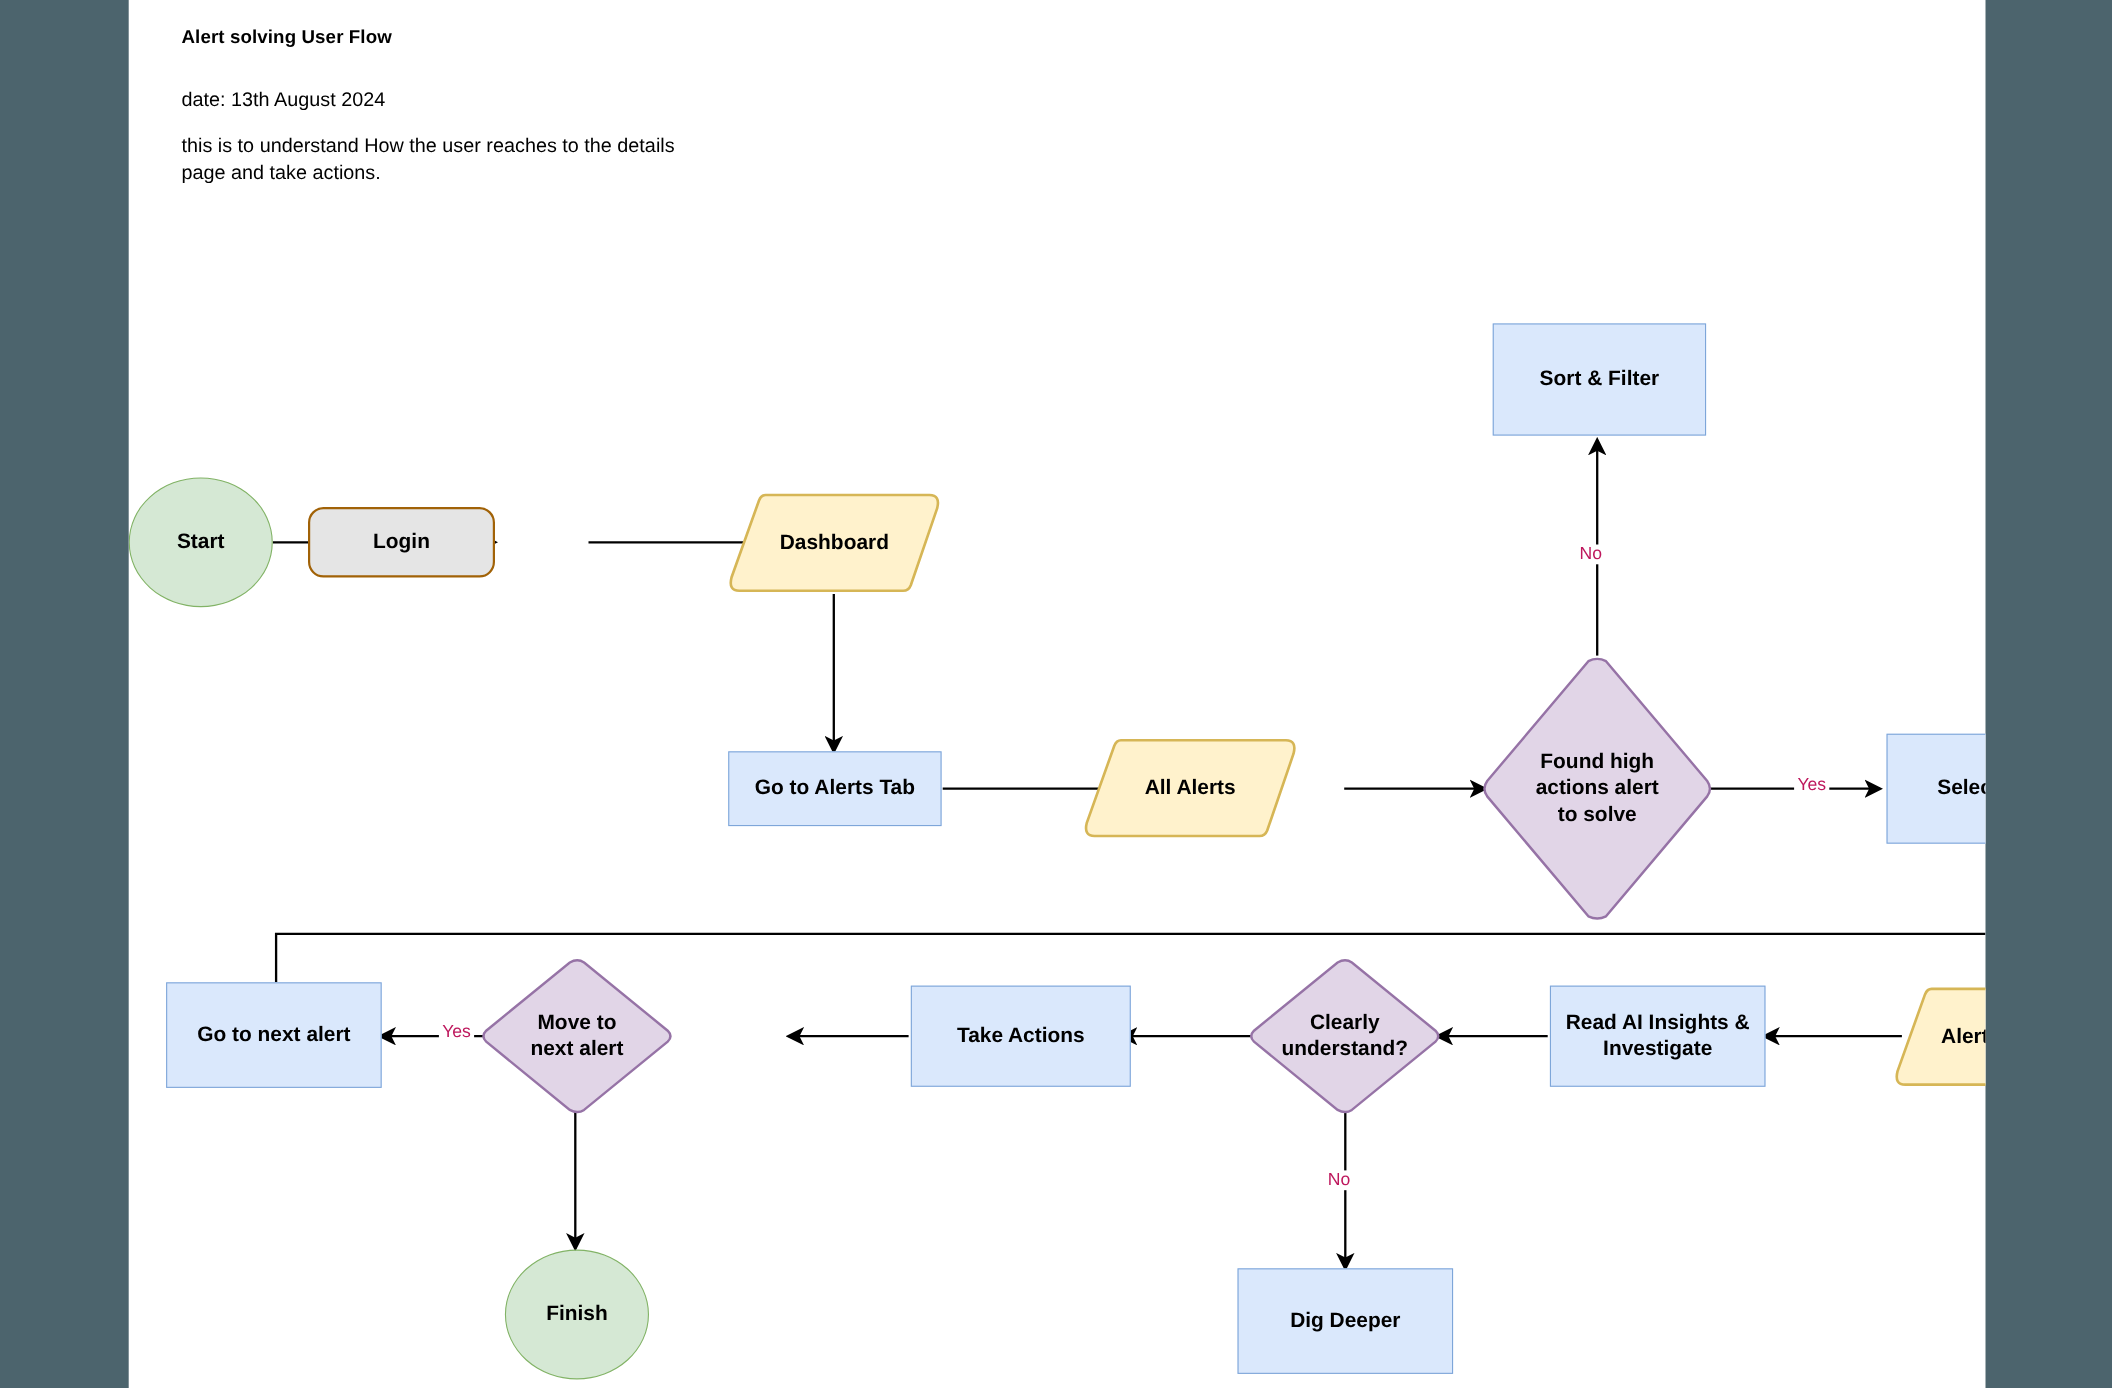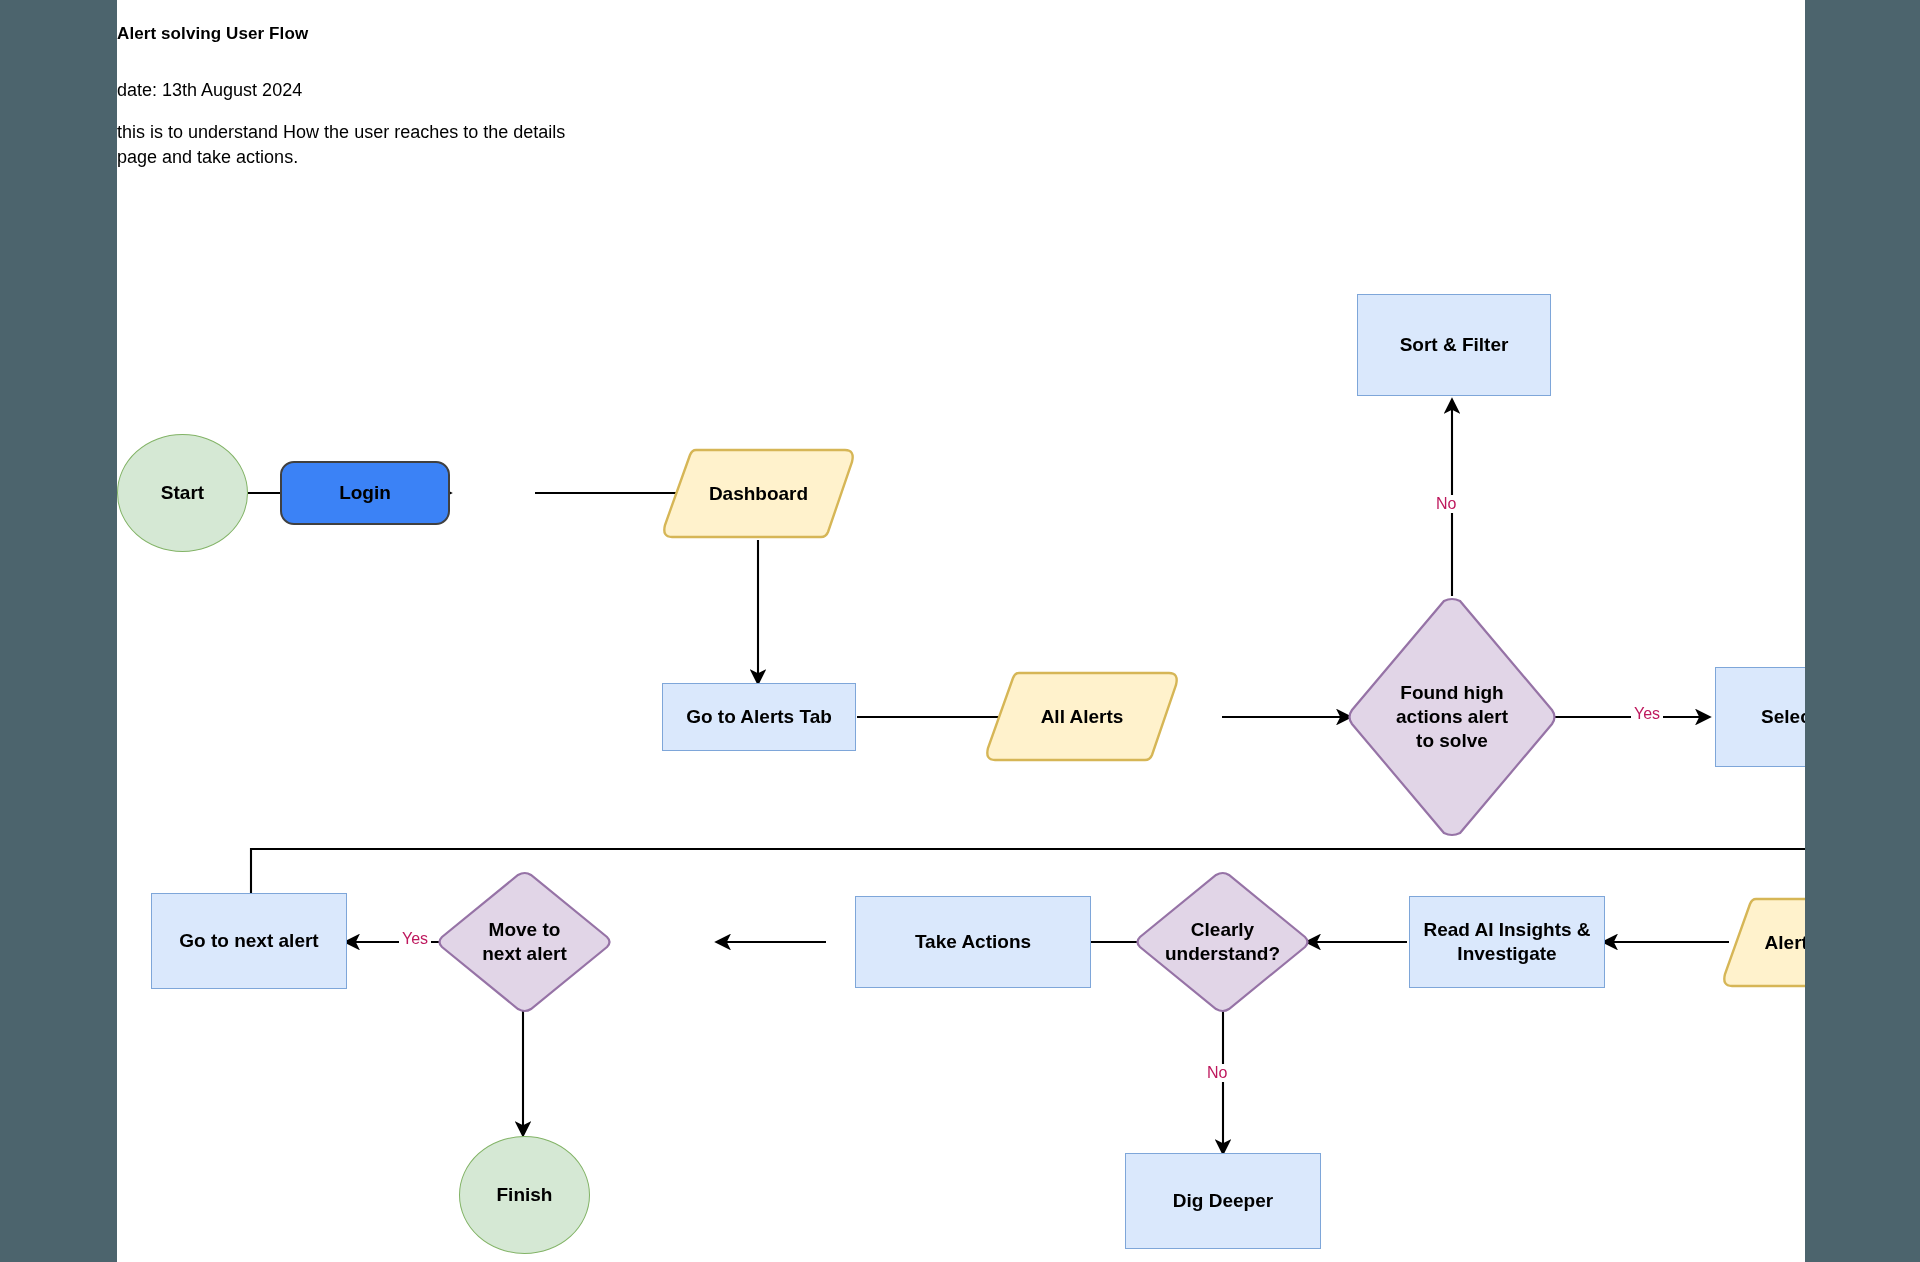--- a/index.html
+++ b/index.html
@@ -37,20 +37,21 @@
     width: 1688px;
     height: 1262px;
     pointer-events: none;
   }
 
   
   .hdr {
     position: absolute;
     color: #000000;
     white-space: pre-line;
+    padding-left: 48px;
   }
   #doc-title {
     left: 0px;
     top: 24px;
     font-size: 17px;
     font-weight: bold;
     letter-spacing: .1px;
   }
   #doc-date {
     left: 0px;
@@ -81,22 +82,22 @@
   }
   .node .lbl { position: relative; z-index: 4; padding: 0 6px; font-weight: bold; }
 
   
   .box-blue {
     background: #dae8fc;
     border: 1.6px solid #7ea6d9;
   }
   
   .box-plain {
-    background: #3b82f6;
-    border: 2px solid #404040;
+    background: #e5e5e5;
+    border: 2px solid #a16207;
     border-radius: 14px;
   }
   
   .ellipse-green {
     background: #d5e8d4;
     border: 1.6px solid #82b366;
     border-radius: 50%;
   }
   
   .para-yellow { background: transparent; border: none; }
@@ -244,21 +245,21 @@
       <span class="lbl" style="display:block;">
         <span>Clearly</span><br>
         <span>understand?</span>
       </span>
     </div>
 
     <div class="node box-blue" style="left:1008px; top:1153px; width:196px; height:96px;">
       <span class="lbl">Dig Deeper</span>
     </div>
 
-    <div class="node box-blue" style="left:738px; top:896px; width:236px; height:92px;">
+    <div class="node box-blue" style="left:711px; top:896px; width:200px; height:92px;">
       <span class="lbl">Take Actions</span>
     </div>
 
     <div class="node diamond-purple" style="left:320px; top:871px; width:175px; height:142px;">
       <svg class="shape" viewBox="0 0 175 142" preserveAspectRatio="none">
         <path d="M 81 4 Q 88 0 94 4 L 170 66 Q 175 71 170 76 L 94 138 Q 88 142 81 138 L 5 76 Q 0 71 5 66 Z" fill="#e1d5e7" stroke="#9673a6" stroke-width="2.2"></path>
       </svg>
       <span class="lbl" style="display:block;">
         <span>Move to</span><br>
         <span>next alert</span>

